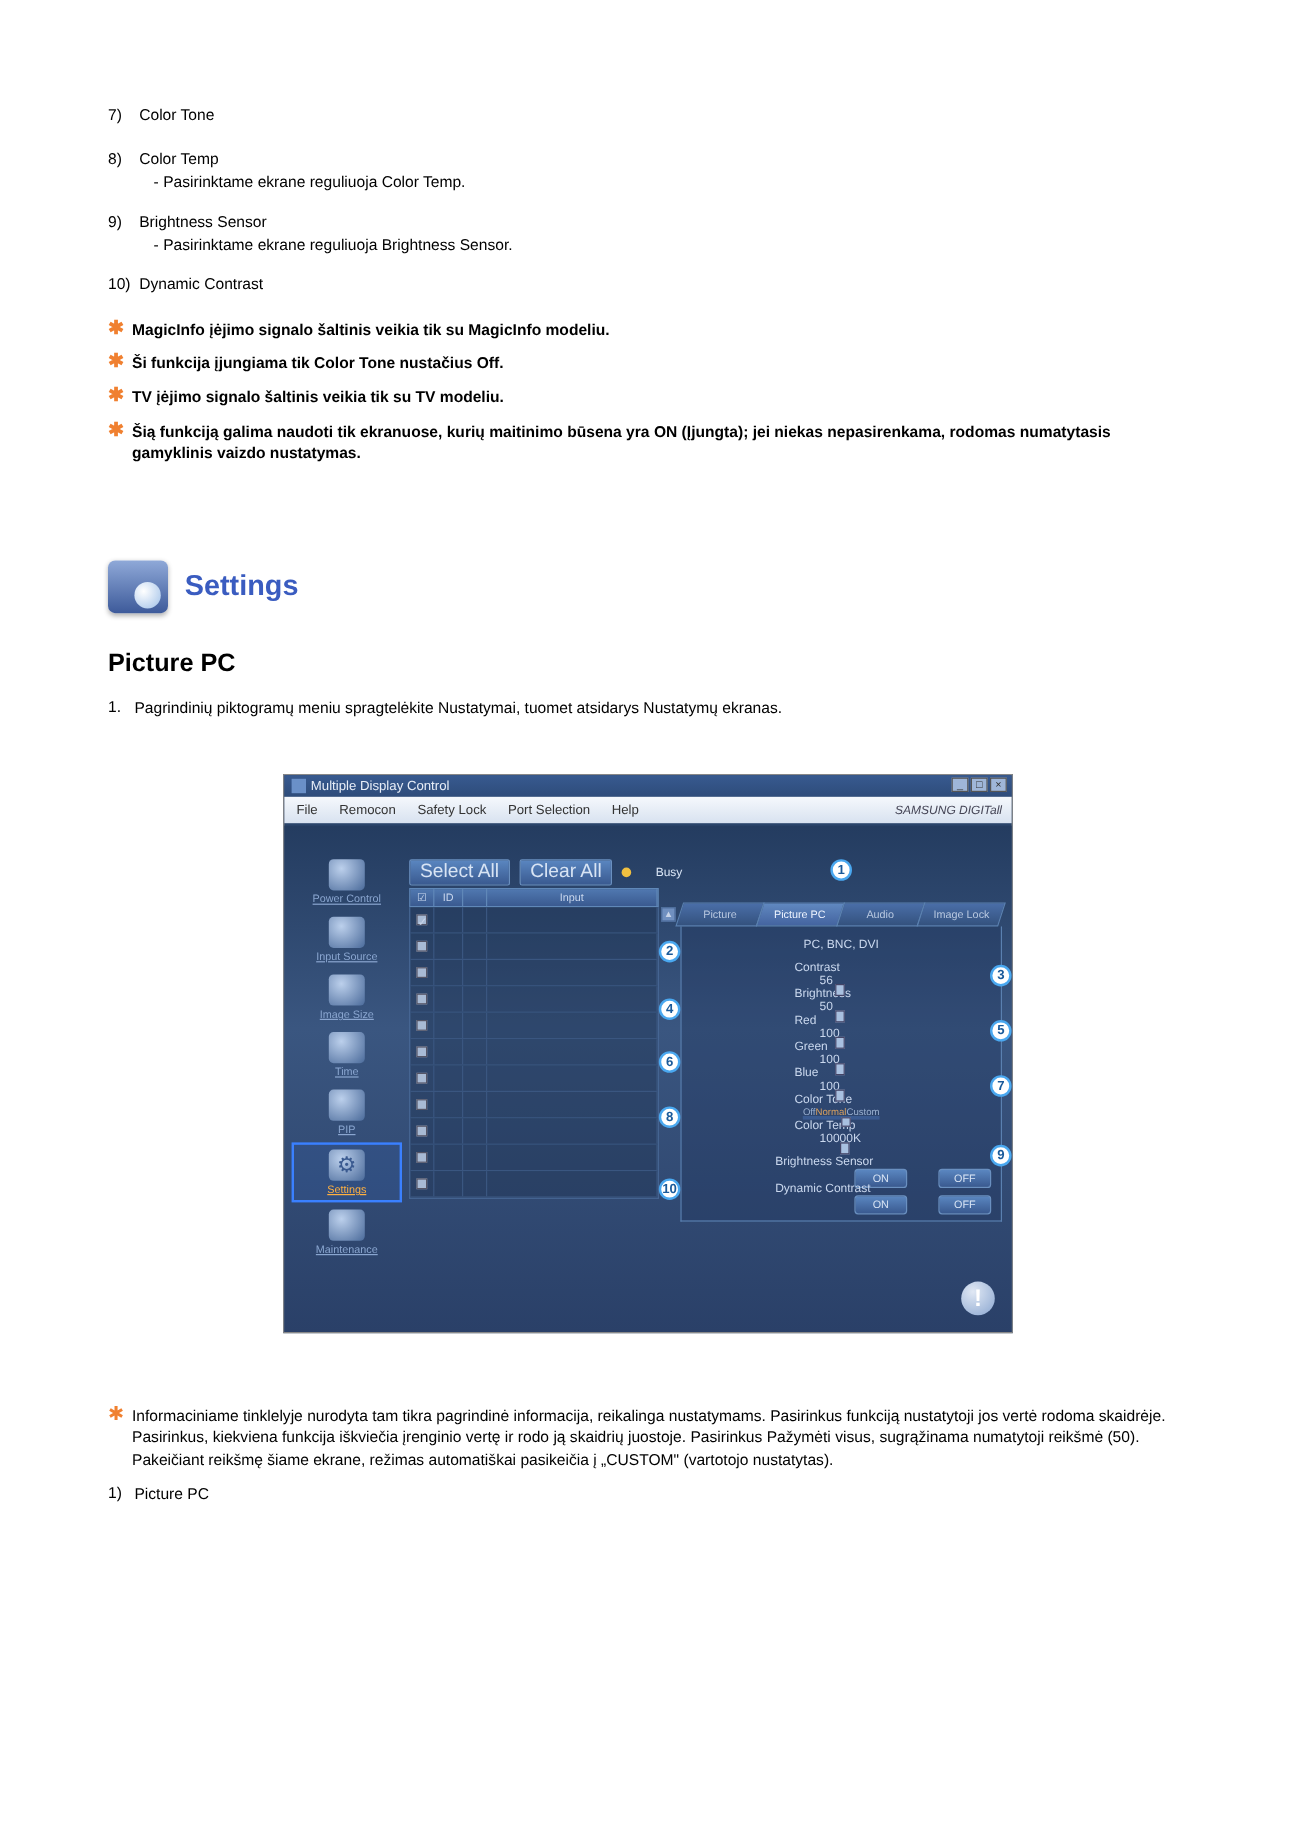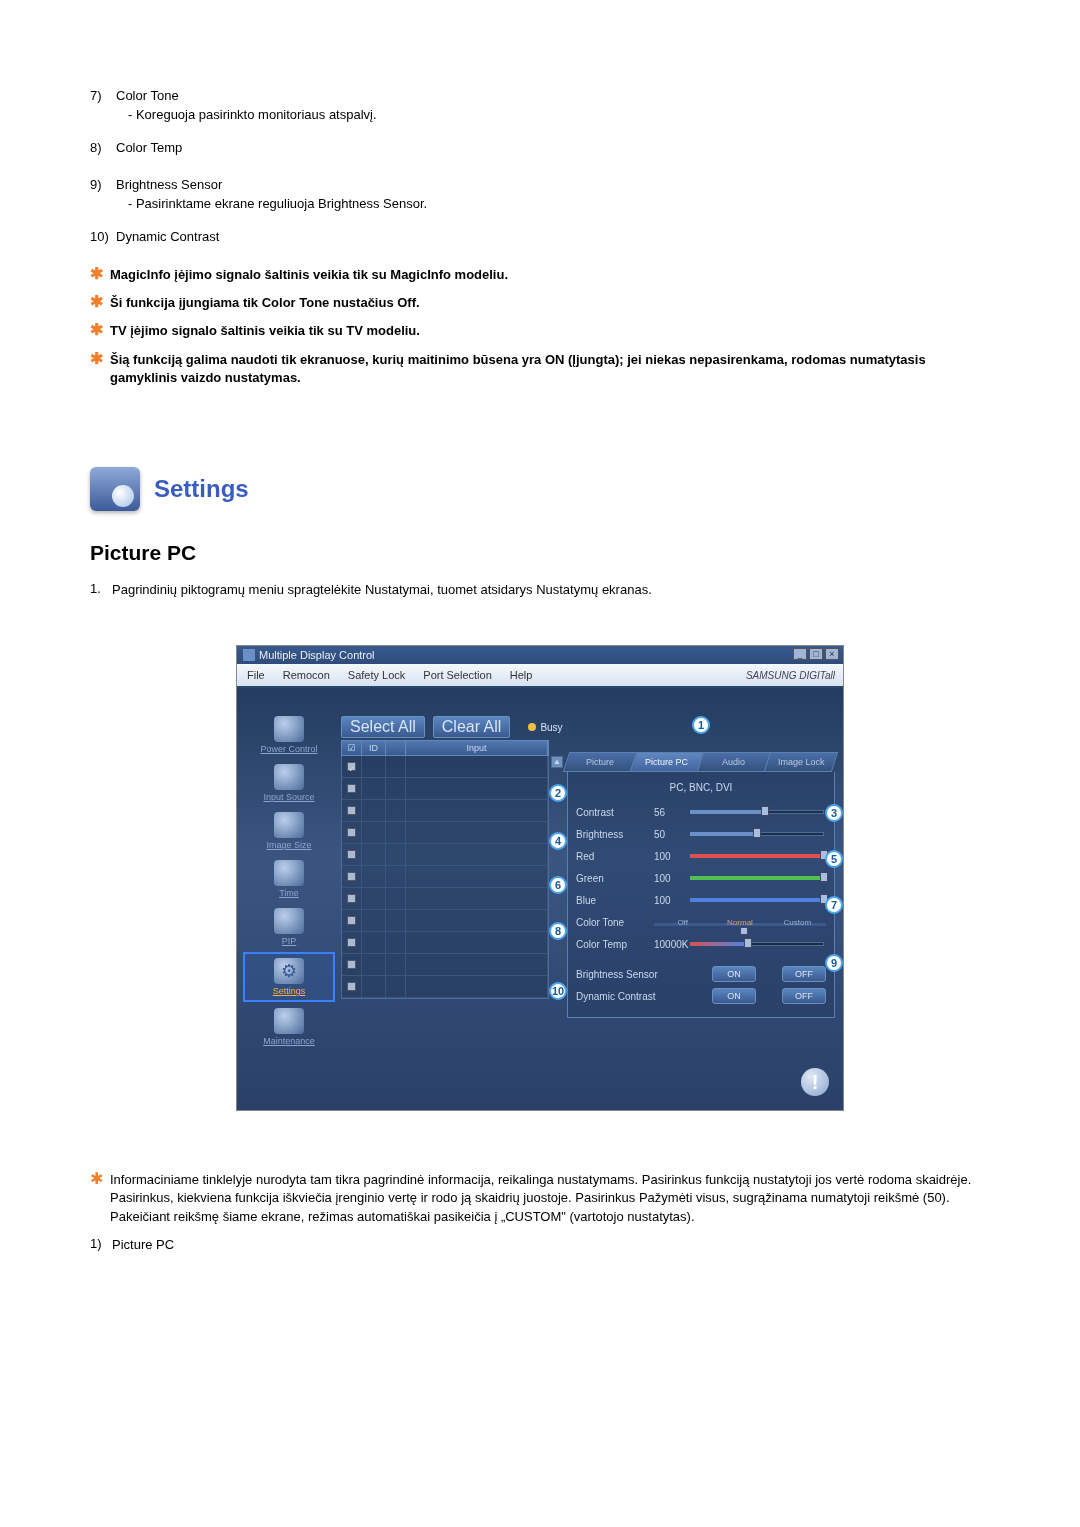--- a/index.html
+++ b/index.html
@@ -43,21 +43,21 @@
 .sidebar { position: absolute; left: 6px; top: 24px; width: 92px; }
 .sb-item { text-align: center; margin-bottom: 2px; padding: 2px 0 4px 0; }
 .sb-item.sel { border: 2px solid #3a80ff; background: rgba(50,90,160,0.3); }
 .sb-icon { width: 30px; height: 26px; margin: 2px auto 2px auto; border-radius: 4px; background: radial-gradient(circle at 35% 30%, #bcd0ec, #4a6a9a); }
 .sb-icon.gear::after { content: "⚙"; display: block; text-align: center; line-height: 26px; font-size: 18px; color: #3a5a90; }
 .sb-label { font-size: 9px; color: #8aa6d0; text-decoration: underline; }
 .sb-item.sel .sb-label { color: #ffb040; }
 
 .toolbar-row { position: absolute; left: 104px; top: 28px; display: flex; align-items: center; gap: 8px; }
 .tbtn { background: linear-gradient(#5a86c0,#3a5a90); border: 1px solid #6a90c0; padding: 1px 8px; font-size: 16px; color: #d8e4f4; border-radius: 2px; }
-.busy { display: flex; align-items: center; gap: 4px; color: #d8e4f4; margin-left: 10px; }
+.busy { display: flex; align-items: center; gap: 20px; color: #d8e4f4; }
 .busy-dot { width: 8px; height: 8px; border-radius: 50%; background: #f0c040; }
 
 .grid-area { position: absolute; left: 104px; top: 52px; width: 208px; }
 .grid-head { display: flex; height: 16px; background: linear-gradient(#5078b0,#3a5a90); border: 1px solid #6088b8; }
 .gh { border-right: 1px solid #6088b8; text-align: center; font-size: 9px; line-height: 14px; color: #cad8ee; }
 .gh1 { width: 20px; } .gh2 { width: 24px; } .gh3 { width: 20px; } .gh4 { flex: 1; }
 .grid-rows { border: 1px solid #4a6a98; border-top: none; }
 .grow { display: flex; height: 22px; border-bottom: 1px solid #3a5680; background: rgba(30,50,80,0.4); }
 .gc { border-right: 1px solid #3a5680; display: flex; align-items: center; justify-content: center; }
 .gc1 { width: 20px; } .gc2 { width: 24px; } .gc3 { width: 20px; } .gc4 { flex: 1; }
@@ -67,21 +67,21 @@
 .right-panel { position: absolute; left: 330px; top: 28px; right: 8px; bottom: 50px; }
 .callout { position: absolute; width: 18px; height: 18px; border: 2px solid #4aa8f0; border-radius: 50%; background: #fff; color: #1a5a9a; font-weight: bold; font-size: 11px; text-align: center; line-height: 15px; }
 
 .tabs { display: flex; height: 20px; margin-top: 36px; }
 .tab { flex: 1; background: linear-gradient(#4a6ea8,#34527e); border: 1px solid #5a80b0; text-align: center; font-size: 9px; line-height: 18px; color: #b8c8e0; transform: skewX(-18deg); margin-left: -1px; }
 .tab span { display: inline-block; transform: skewX(18deg); }
 .tab.active { background: linear-gradient(#6088c0,#4464a0); color: #eef4ff; }
 
 .panel-body { border: 1px solid #5a80b0; border-top: none; background: rgba(30,50,90,0.3); padding: 6px 8px 10px 8px; }
 .mode-lbl { text-align: center; font-size: 10px; color: #cad8ee; padding: 4px 0 8px 0; }
-.set-row { display: flex; align-items: center; height: 22px; font-size: 10px; color: #cad8ee; }
+.set-row { display: flex; align-items: center; height: 22px; font-size: 10px; color: #cad8ee; flex-direction: column; }
 .set-row .sl { width: 78px; }
 .set-row .sv { width: 36px; text-align: left; }
 .slider { flex: 1; height: 6px; position: relative; margin-right: 2px; }
 .slider-track { position: absolute; top: 1px; left: 0; right: 0; height: 4px; background: #1a2e48; border: 1px solid #4a6a98; }
 .slider-fill { position: absolute; top: 1px; left: 0; height: 4px; }
 .slider-thumb { position: absolute; top: -3px; width: 8px; height: 10px; background: #a8c0e0; border: 1px solid #446; }
 
 .tone-scale { flex: 1; height: 8px; position: relative; display: flex; font-size: 8px; }
 .tone-scale .seg { flex: 1; text-align: center; color: #9ab0d0; border-bottom: 3px solid #3a5a90; position: relative; }
 .tone-scale .seg.n { color: #d8a060; }
@@ -97,27 +97,27 @@
 </head>
 <body>
 
 <div class="page">
 
   <div>
     <div class="list-item">
       <div class="num">7)</div>
       <div class="body">
         <div class="title">Color Tone</div>
-        <div class="desc">- Koreguoja pasirinkto monitoriaus atspalvį.</div>
       </div>
     </div>
     <div class="list-item">
       <div class="num">8)</div>
       <div class="body">
         <div class="title">Color Temp</div>
+        <div class="desc">- Pasirinktame ekrane reguliuoja Color Temp.</div>
       </div>
     </div>
     <div class="list-item">
       <div class="num">9)</div>
       <div class="body">
         <div class="title">Brightness Sensor</div>
         <div class="desc">- Pasirinktame ekrane reguliuoja Brightness Sensor.</div>
       </div>
     </div>
     <div class="list-item">

